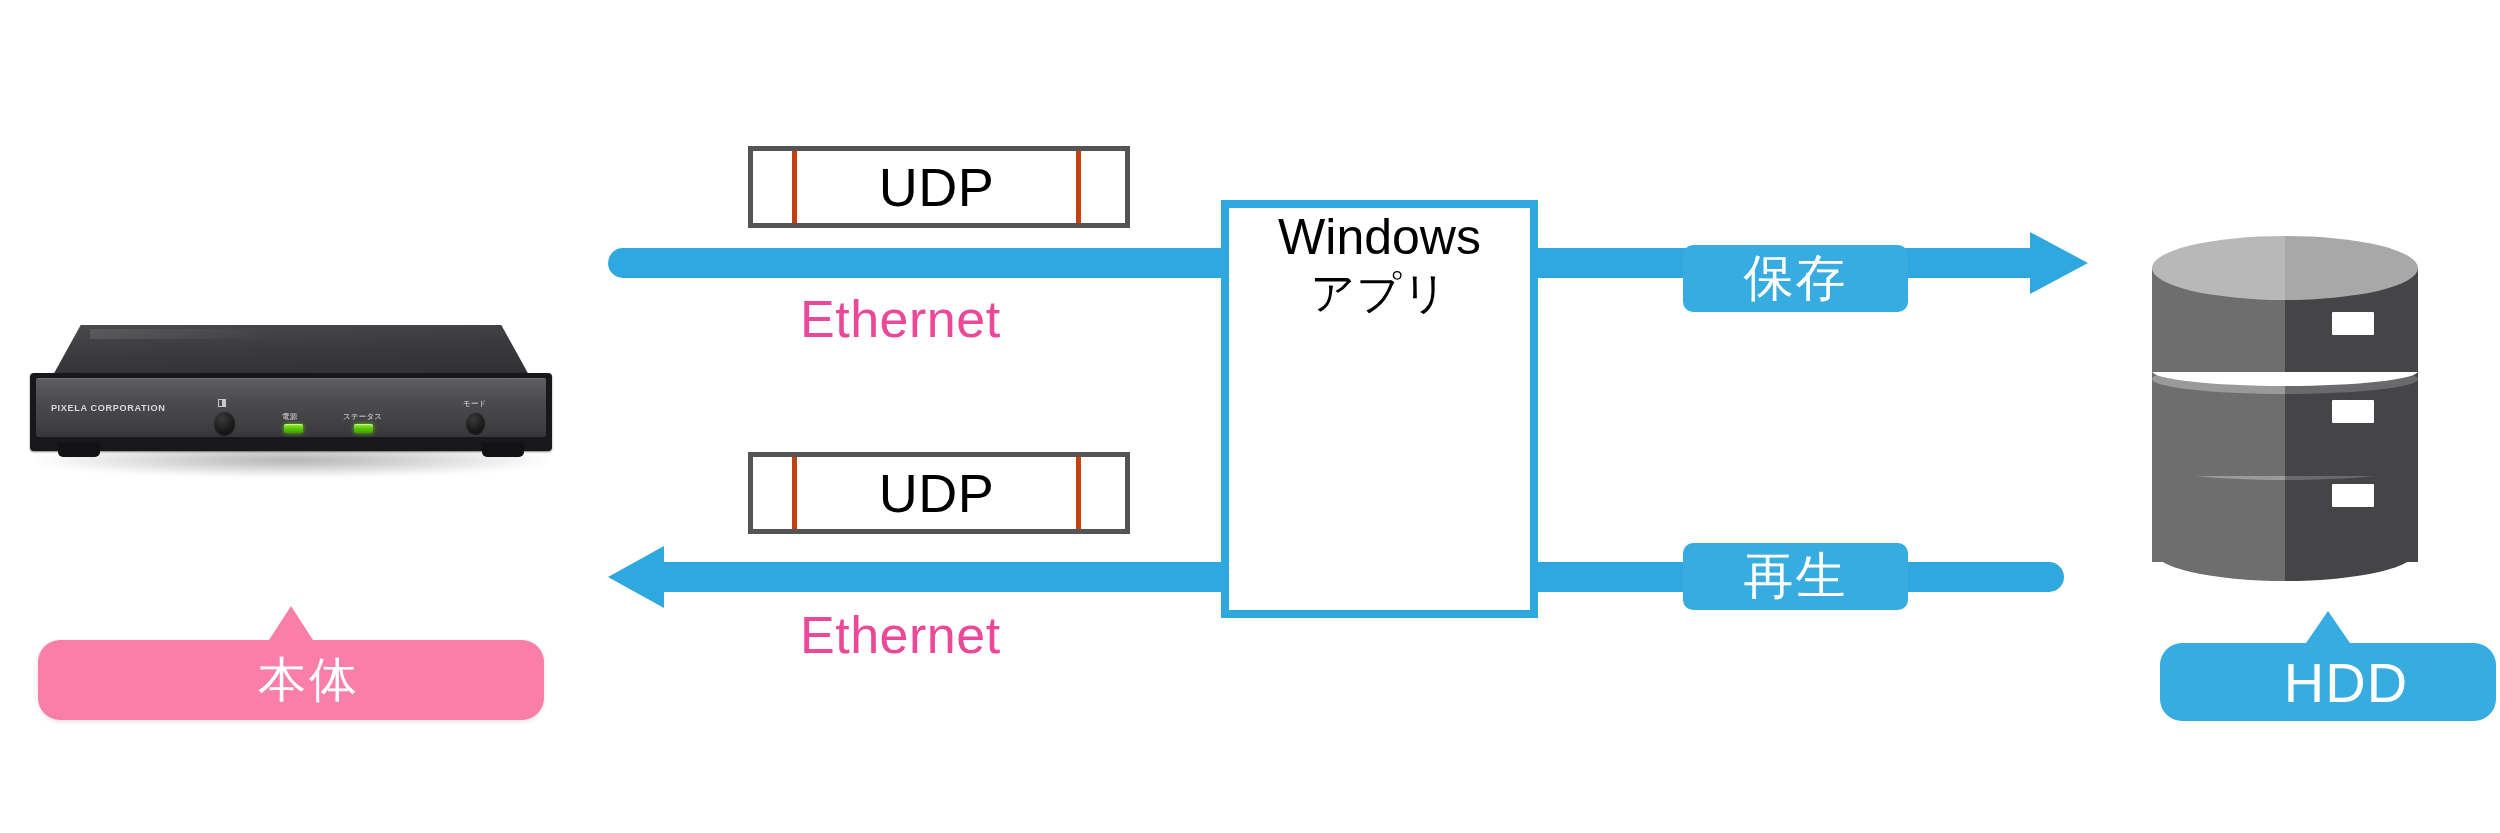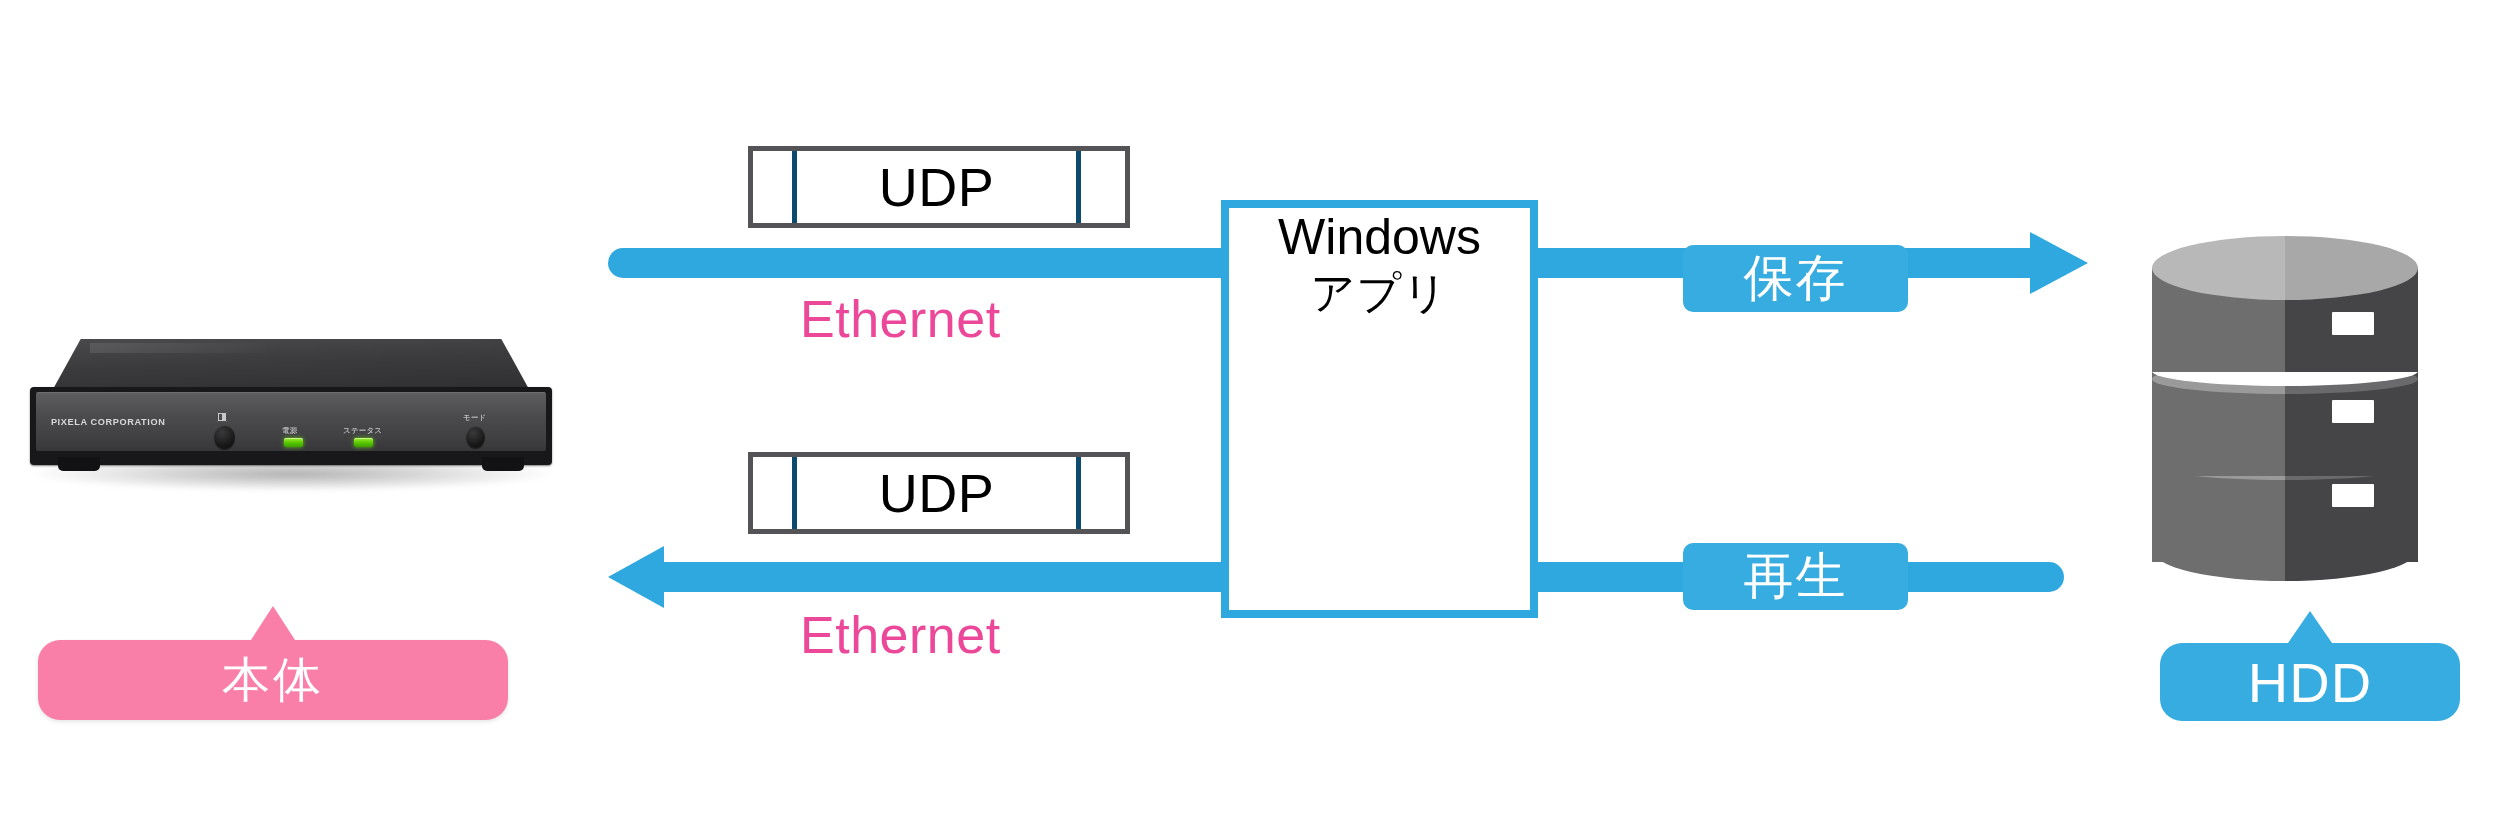--- a/index.html
+++ b/index.html
@@ -4,21 +4,21 @@
 <style>
   html,body{margin:0;padding:0;background:#fff;}
   body{
     width:2500px;height:833px;position:relative;overflow:hidden;
     font-family:"Liberation Sans","DejaVu Sans",sans-serif;
     -webkit-font-smoothing:antialiased;
   }
   .stage{position:absolute;inset:0;}
 
   
-  .device{position:absolute;left:22px;top:339px;width:538px;height:160px;text-decoration:underline;}
+  .device{position:absolute;left:22px;top:325px;width:538px;height:160px;text-decoration:underline;}
   .dev-shadow{
     position:absolute;left:10px;top:118px;width:520px;height:34px;
     background:radial-gradient(ellipse at 50% 50%, rgba(0,0,0,.30) 0%, rgba(0,0,0,0) 72%);
     filter:blur(2px);
   }
   .dev-top{
     position:absolute;left:30px;top:0;width:478px;height:52px;
     background:linear-gradient(178deg,#4a4a4c 0%,#3b3b3d 45%,#2f2f31 100%);
     clip-path:polygon(6% 0%, 94% 0%, 100% 100%, 0% 100%);
     border-radius:3px 3px 0 0;
@@ -67,38 +67,38 @@
   .dev-lbl.p{left:246px;top:33px;}
   .dev-lbl.s{left:307px;top:33px;}
   .dev-lbl.m{left:427px;top:20px;}
   .dev-foot{
     position:absolute;bottom:-6px;width:42px;height:14px;background:#121214;border-radius:0 0 5px 5px;
   }
   .dev-foot.l{left:28px;}
   .dev-foot.r{right:28px;}
 
   
-  .callout{position:absolute;border-radius:22px;display:flex;align-items:center;justify-content:center;color:#fff;}
+  .callout{position:absolute;border-radius:22px;display:flex;align-items:center;justify-content:center;color:#fff;padding-left:36px;}
   .callout .ptr{position:absolute;width:0;height:0;border-left:22px solid transparent;border-right:22px solid transparent;}
   .callout-main{
     left:38px;top:640px;width:470px;height:80px;background:#FA7FA8;
     font-size:48px;letter-spacing:3px;
     box-shadow:0 2px 4px rgba(0,0,0,.10);
   }
   .callout-main .ptr{left:50%;margin-left:-22px;top:-34px;border-bottom:34px solid #FA7FA8;}
   .callout-hdd{
     left:2160px;top:643px;width:300px;height:78px;background:#36ACE0;
     font-size:56px;letter-spacing:1px;
   }
   .callout-hdd .ptr{left:50%;margin-left:-22px;top:-32px;border-bottom:32px solid #36ACE0;}
 
   
   .udp{position:absolute;height:82px;box-sizing:border-box;background:#fff;
        border:5px solid #545456;display:flex;}
-  .udp .seg{border-right:5px solid #0c4a6e;box-sizing:border-box;height:100%;}
+  .udp .seg{border-right:5px solid #c2410c;box-sizing:border-box;height:100%;}
   .udp .seg:last-child{border-right:none;}
   .udp .seg.small{width:44px;}
   .udp .seg.mid{flex:1;display:flex;align-items:center;justify-content:center;
                 font-size:54px;color:#000;letter-spacing:.5px;}
   .udp.top{left:748px;top:146px;width:382px;}
   .udp.bot{left:748px;top:452px;width:382px;}
 
   
   .flow{position:absolute;height:30px;background:#2FA8DF;}
   .flow.ln-top{left:608px;top:248px;width:640px;border-radius:15px 0 0 15px;}

